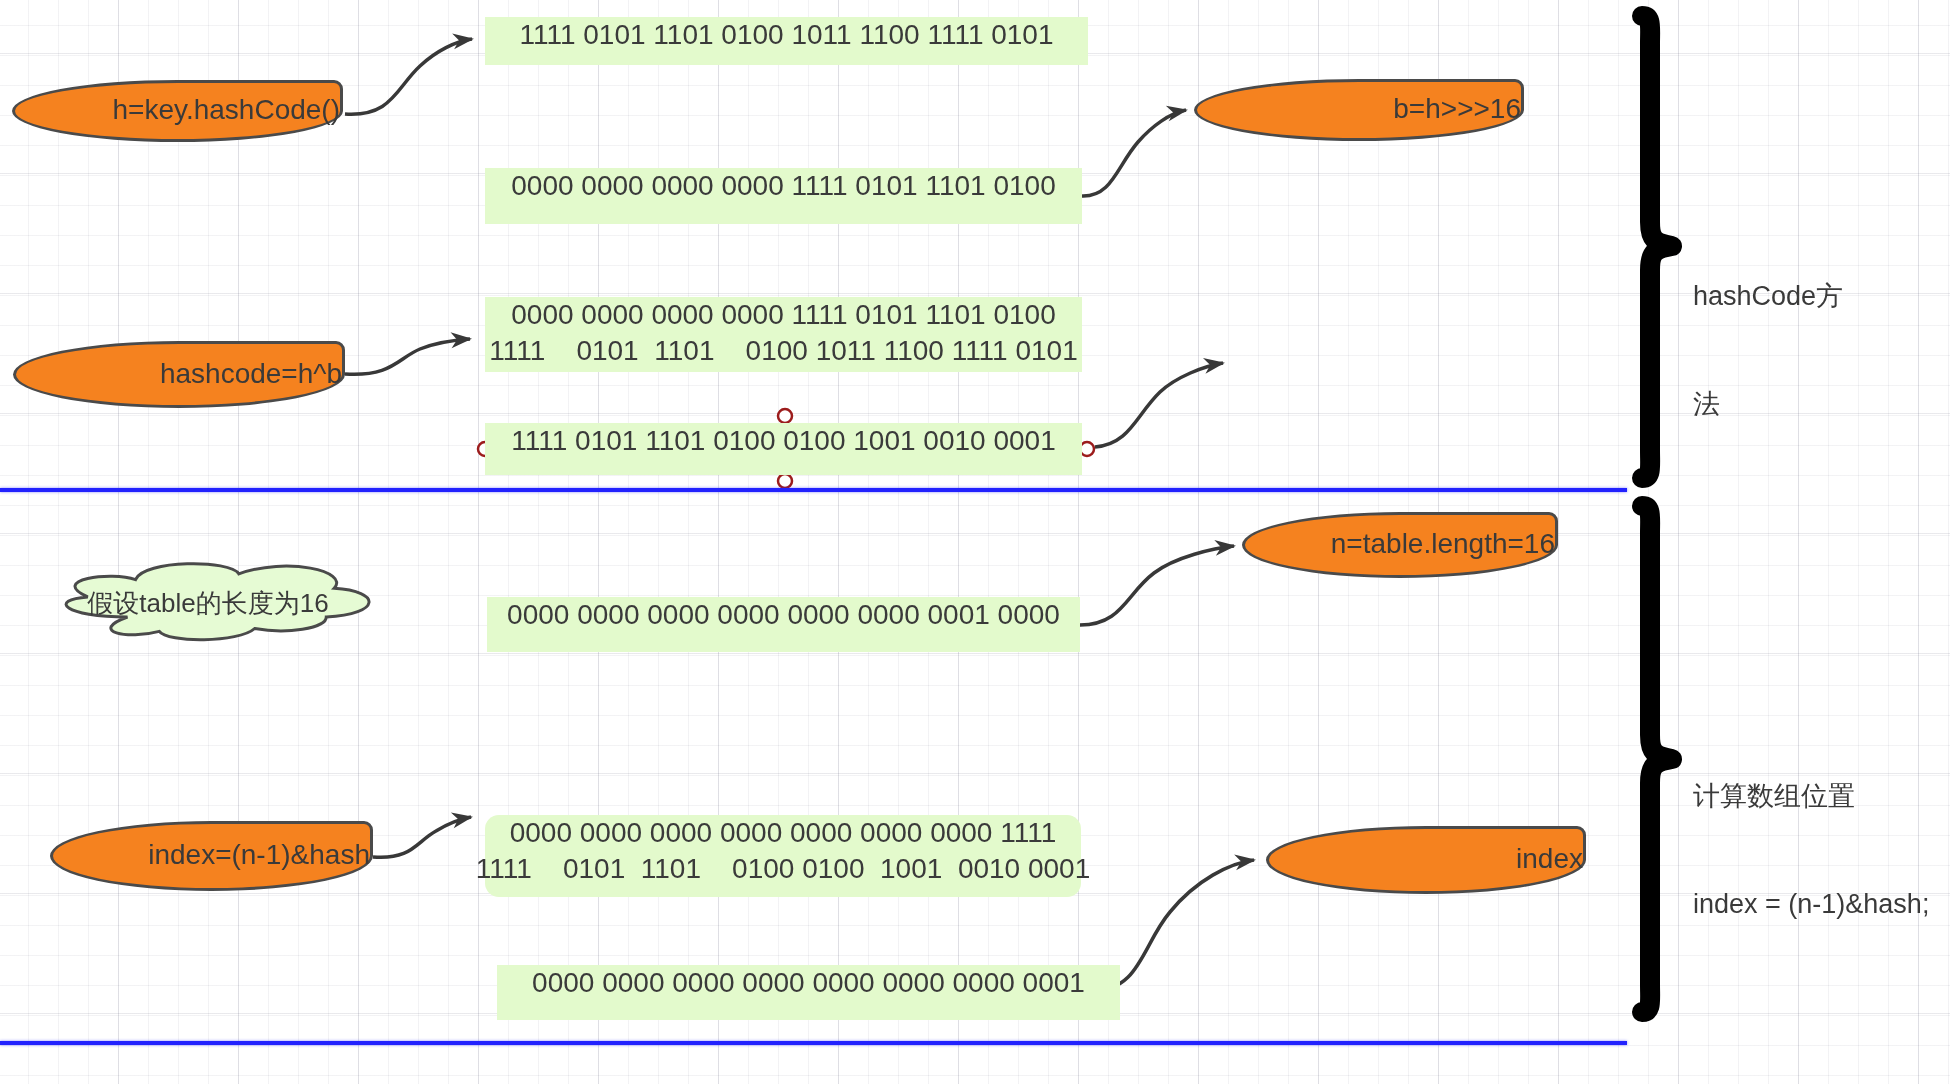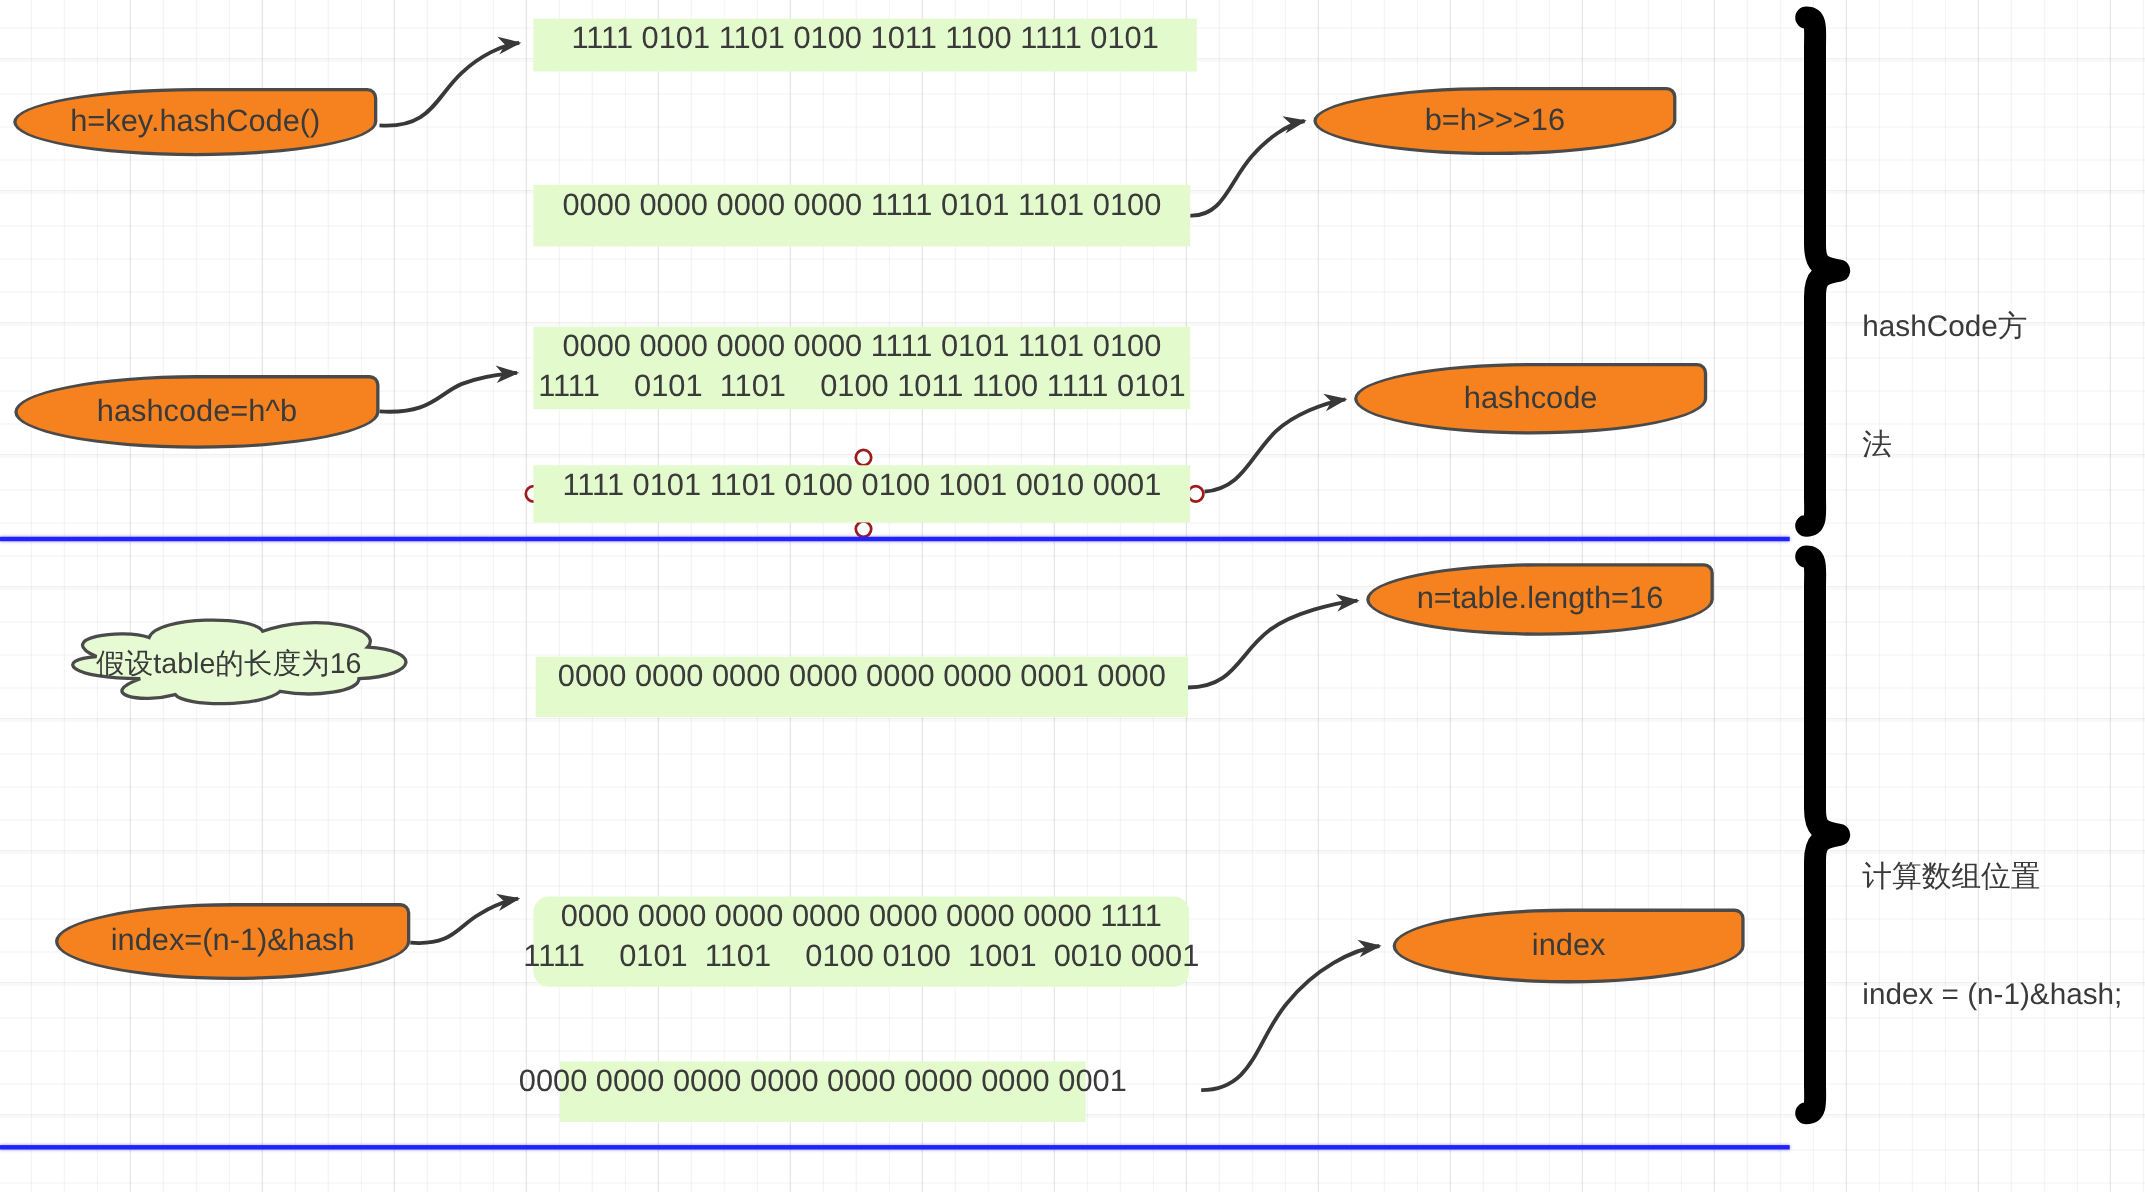--- a/index.html
+++ b/index.html
@@ -9,21 +9,21 @@
     background-color:#ffffff;
     background-image:
       linear-gradient(to right, rgba(120,120,140,.16) 1px, transparent 1px),
       linear-gradient(to bottom, rgba(120,120,140,.16) 1px, transparent 1px),
       linear-gradient(to right, rgba(120,120,140,.09) 1px, transparent 1px),
       linear-gradient(to bottom, rgba(120,120,140,.09) 1px, transparent 1px);
     background-size:120px 120px,120px 120px,30px 30px,30px 30px;
     background-position:-2px -67px,-2px -67px,-2px -5px,-2px -5px;
   }
   .node{
-    position:absolute;display:flex;align-items:center;justify-content:center;
+    position:absolute;display:flex;align-items:center;justify-content:flex-end;
     background:var(--node-fill,#f5821f);
     border:3px solid var(--node-border,#4a4a4a);
     border-radius:50% 9px 50% 50% / 50% 9px 50% 50%;
     box-sizing:border-box;font-size:28px;
   }
   .node .lbl{transform:translateY(-1px);}
   .bin{
     position:absolute;display:flex;flex-direction:column;align-items:center;justify-content:flex-start;
     background:var(--binary-fill,#e3facc);box-sizing:border-box;
     font-size:28px;line-height:36px;text-align:center;
@@ -77,23 +77,20 @@
 
   <div class="node" style="left:12px;top:80px;width:331px;height:62px;">
     <span class="lbl">h=key.hashCode()</span>
   </div>
   <div class="node" style="left:1194px;top:79px;width:330px;height:62px;">
     <span class="lbl">b=h&gt;&gt;&gt;16</span>
   </div>
   <div class="node" style="left:13px;top:341px;width:332px;height:67px;">
     <span class="lbl">hashcode=h^b</span>
   </div>
-  <div class="node" style="left:1231px;top:330px;width:321px;height:65px;">
-    <span class="lbl">hashcode</span>
-  </div>
   <div class="node" style="left:1242px;top:512px;width:316px;height:66px;">
     <span class="lbl">n=table.length=16</span>
   </div>
   <div class="node" style="left:50px;top:821px;width:323px;height:70px;">
     <span class="lbl">index=(n-1)&amp;hash</span>
   </div>
   <div class="node" style="left:1266px;top:826px;width:320px;height:68px;">
     <span class="lbl">index</span>
   </div>
 
@@ -110,21 +107,21 @@
   <div class="bin" style="left:485px;top:423px;width:597px;height:52px;">
     <div class="line">1111 0101 1101 0100 0100 1001 0010 0001</div>
   </div>
   <div class="bin" style="left:487px;top:597px;width:593px;height:55px;">
     <div class="line">0000 0000 0000 0000 0000 0000 0001 0000</div>
   </div>
   <div class="bin" style="left:485px;top:815px;width:596px;height:82px;border-radius:14px;">
     <div class="line">0000 0000 0000 0000 0000 0000 0000 1111</div>
     <div class="line">1111    0101  1101    0100 0100  1001  0010 0001</div>
   </div>
-  <div class="bin" style="left:497px;top:965px;width:478px;height:55px;margin-left:12px;">
+  <div class="bin" style="left:497px;top:965px;width:623px;height:55px;">
     <div class="line">0000 0000 0000 0000 0000 0000 0000 0001</div>
   </div>
 
   <div class="cloud-text">假设table的长度为16</div>
 
   <div class="divider" style="top:488px;"></div>
   <div class="divider" style="top:1041px;"></div>
 
   <div class="brace-label" style="left:1693px;top:206px;">
     <div>hashCode方</div>

